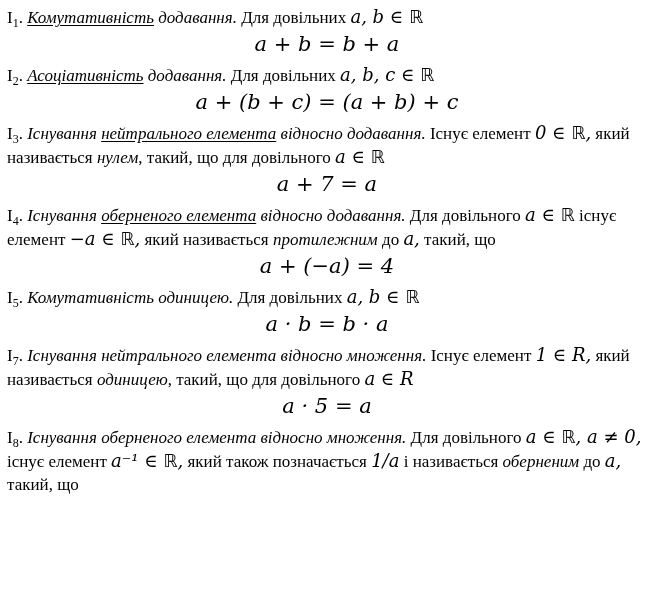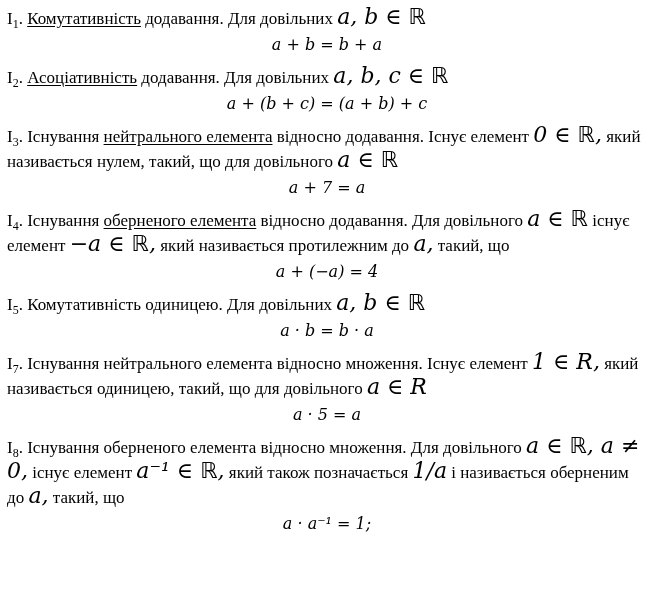--- a/index.html
+++ b/index.html
@@ -28,34 +28,36 @@
     font-style: normal;
   }
   .axiom-label sub {
     font-size: 12px;
     line-height: 0;
   }
   .seg-normal {
     font-style: normal;
   }
   .seg-italic {
+    font-style: italic;
   }
   .seg-italic-underline {
+    font-style: italic;
     text-decoration: underline;
     text-underline-offset: 2px;
   }
   .seg-math {
     font-style: italic;
-    font-size: 22px;
+    font-size: 18px;
     font-family: "DejaVu Serif", "DejaVu Sans", serif;
   }
   .axiom-formula {
     text-align: center;
     font-style: italic;
-    font-size: 16px;
+    font-size: 21px;
     line-height: 24px;
     margin: 3px 0 1px 0;
     font-family: "DejaVu Serif", "DejaVu Sans", serif;
   }
 </style>
 </head>
 <body>
 
 <main class="doc">
     <div class="axiom">
@@ -79,15 +81,14 @@
       <div class="axiom-formula">a · b = b · a</div>
     </div>
     <div class="axiom">
     </div>
     <div class="axiom">
       <div class="axiom-text"><span class="axiom-label">I<sub>7</sub>. </span><span class="seg seg-italic">Існування нейтрального елемента відносно множення.</span><span class="seg seg-normal"> Існує елемент </span><span class="seg seg-math">1 ∈ R,</span><span class="seg seg-normal"> який називається </span><span class="seg seg-italic">одиницею</span><span class="seg seg-normal">, такий, що для довільного </span><span class="seg seg-math">a ∈ R</span></div>
       <div class="axiom-formula">a · 5 = a</div>
     </div>
     <div class="axiom">
       <div class="axiom-text"><span class="axiom-label">I<sub>8</sub>. </span><span class="seg seg-italic">Існування оберненого елемента відносно множення.</span><span class="seg seg-normal"> Для довільного </span><span class="seg seg-math">a ∈ ℝ, a ≠ 0,</span><span class="seg seg-normal"> існує елемент </span><span class="seg seg-math">a⁻¹ ∈ ℝ,</span><span class="seg seg-normal"> який також позначається </span><span class="seg seg-math">1/a</span><span class="seg seg-normal"> і називається </span><span class="seg seg-italic">оберненим</span><span class="seg seg-normal"> до </span><span class="seg seg-math">a,</span><span class="seg seg-normal"> такий, що</span></div>
-      <div class="axiom-formula">a · a⁻¹ = 1;</div>
     </div>
   </main>
 
 </body></html>

